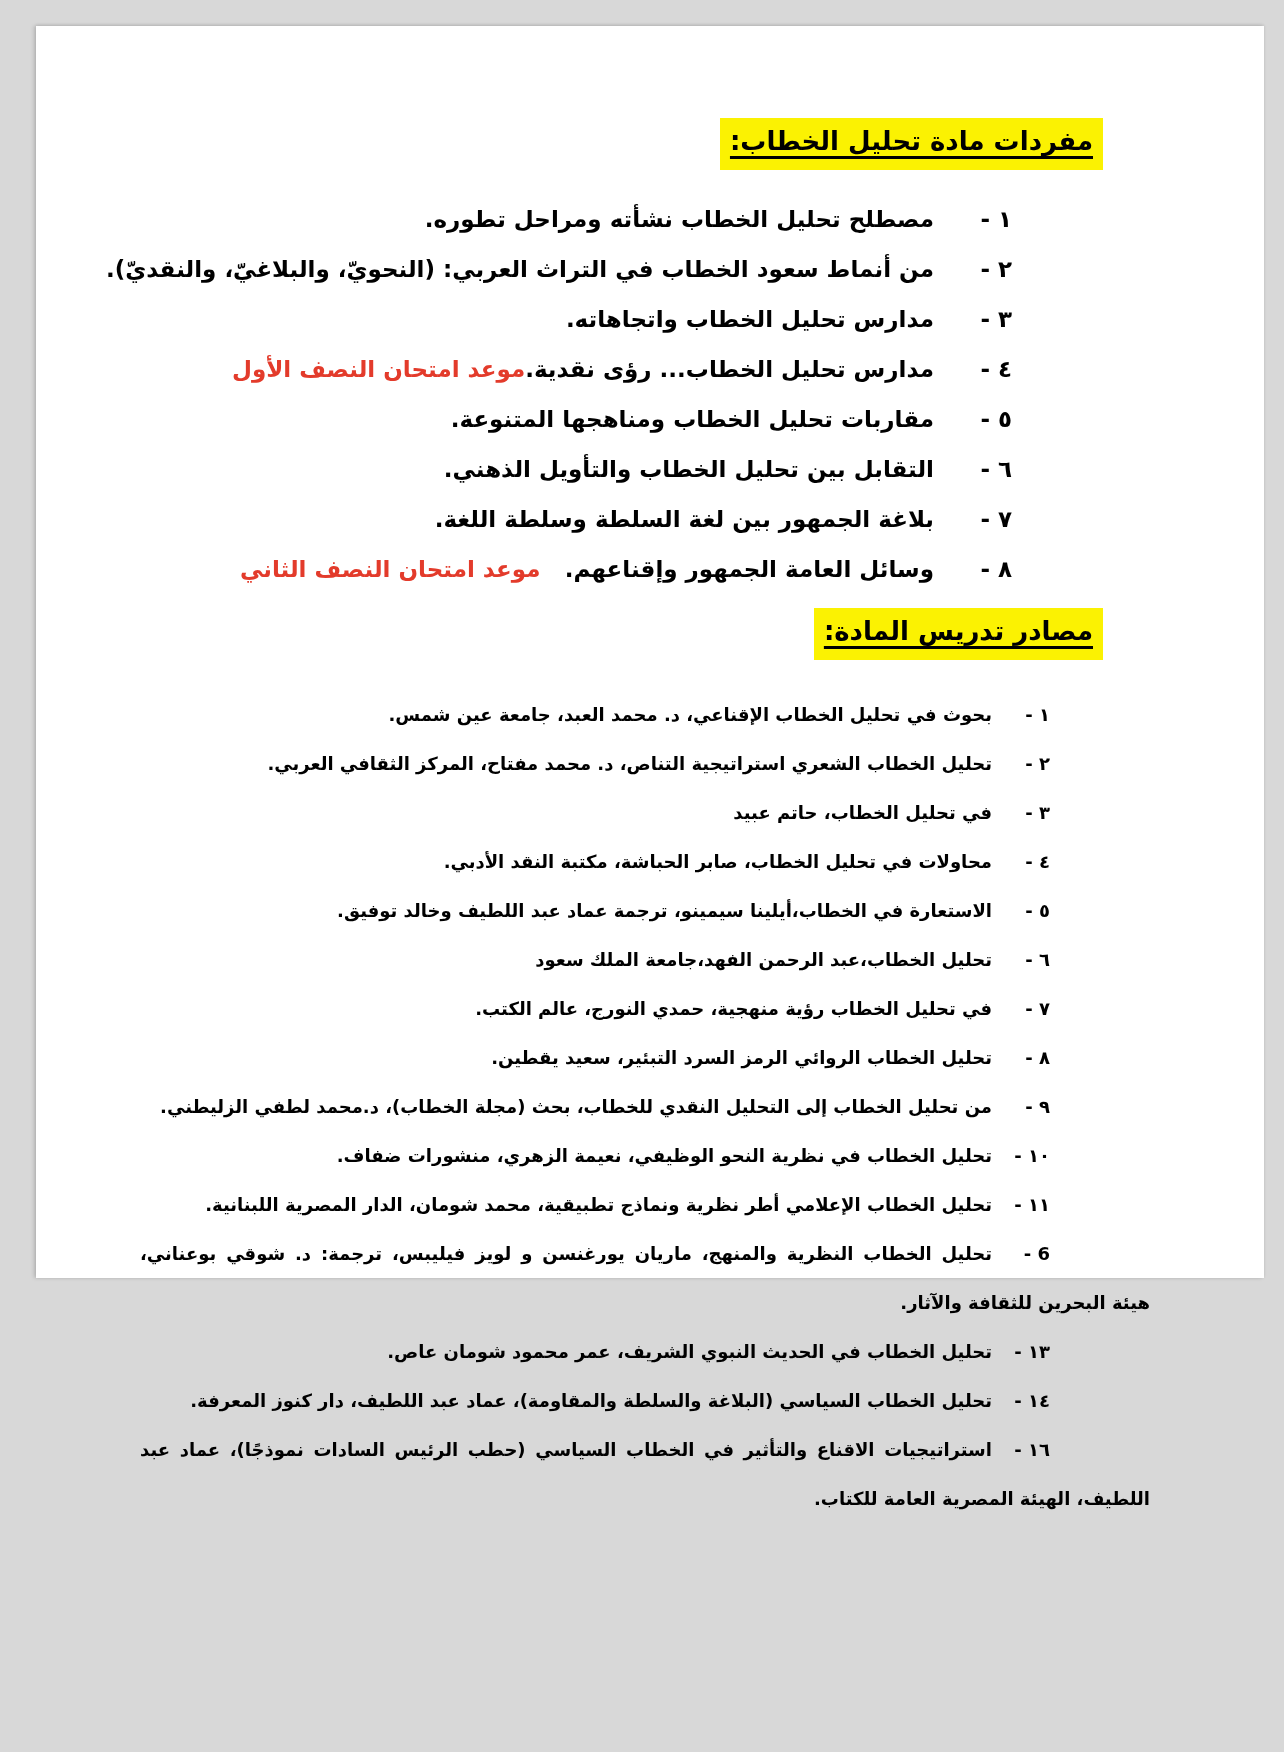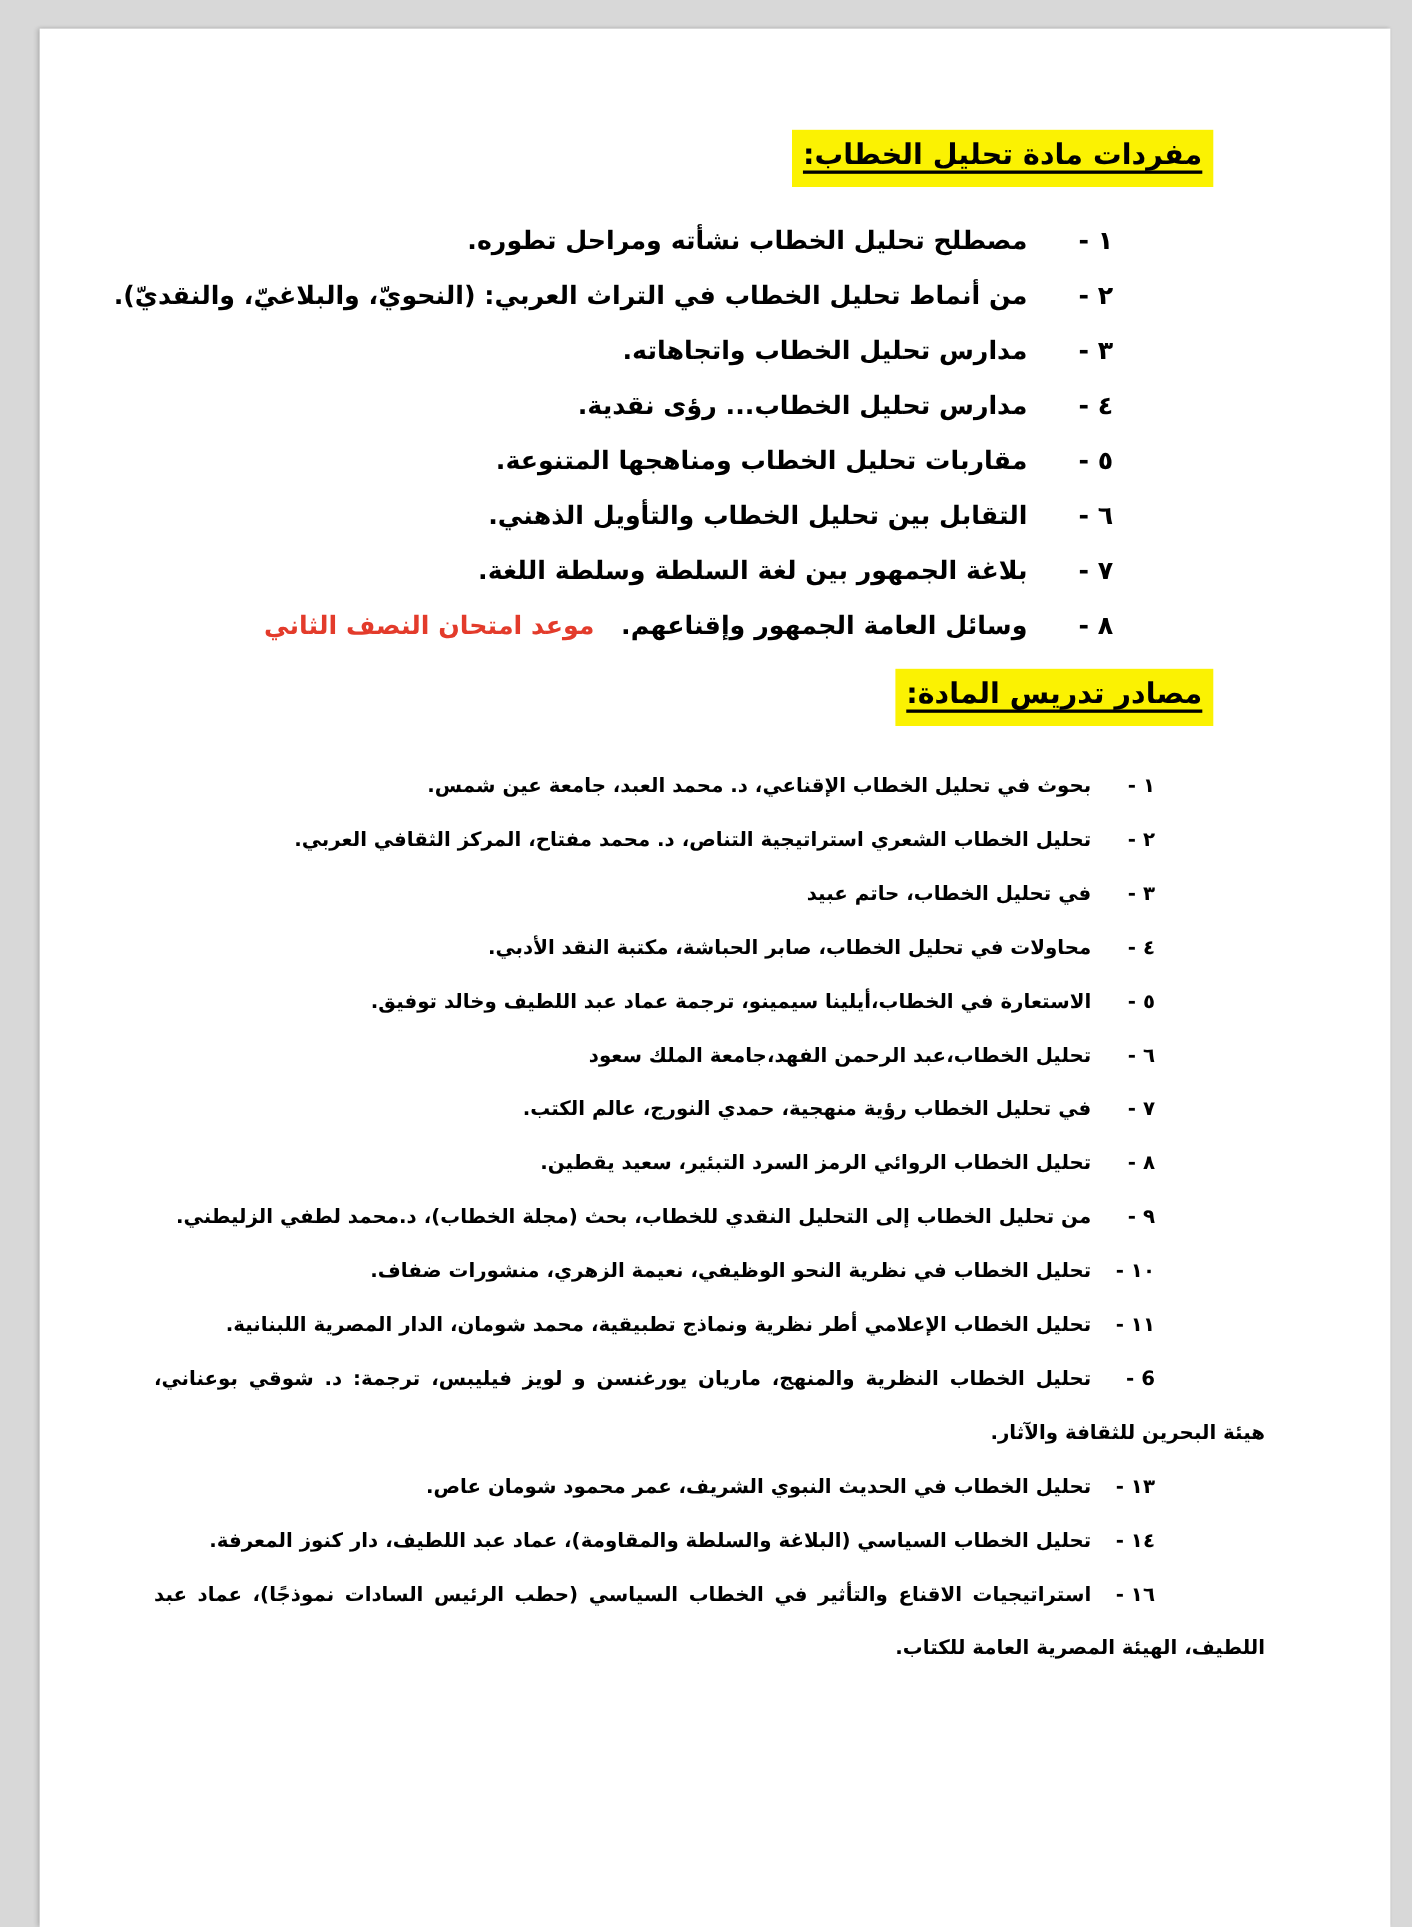--- a/index.html
+++ b/index.html
@@ -8,21 +8,21 @@
     position:relative;
     background:#d8d8d8;
     font-family:"DejaVu Sans", sans-serif;
     direction:rtl;
     color:#000;
     overflow:hidden;
   }
   .sheet {
     position:absolute;
     left:36px; top:26px;
-    width:1228px; height:1726px;
+    width:1228px; height:1252px;
     background:#fff;
     box-shadow:-2px 0 4px rgba(0,0,0,.15), 0 -1px 3px rgba(0,0,0,.1);
     padding:92px 114px 40px 104px;
   }
   .heading { margin-right:47px; margin-bottom:24px; }
   .heading-2 { margin-top:14px; margin-bottom:30px; }
   .hl {
     display:inline-block;
     background:var(--hl,#fbf202);
     font-weight:bold;
@@ -74,29 +74,30 @@
     <span class="hl">مفردات مادة تحليل الخطاب:</span>
   </div>
 
   <div class="list1" id="list1">
       <div class="row">
         <span class="num">١ -</span>
         <span class="txt">مصطلح تحليل الخطاب نشأته ومراحل تطوره.</span>
       </div>
       <div class="row">
         <span class="num">٢ -</span>
-        <span class="txt">من أنماط تحليل الخطاب في التراث العربي: (النحويّ، والبلاغيّ، والنقديّ).</span>
+        <span class="txt">من أنماط سعود الخطاب في التراث العربي: (النحويّ، والبلاغيّ، والنقديّ).</span>
       </div>
       <div class="row">
         <span class="num">٣ -</span>
         <span class="txt">مدارس تحليل الخطاب واتجاهاته.</span>
       </div>
       <div class="row">
         <span class="num">٤ -</span>
         <span class="txt">مدارس تحليل الخطاب... رؤى نقدية.</span>
+        <span class="annotation">موعد امتحان النصف الأول</span>
       </div>
       <div class="row">
         <span class="num">٥ -</span>
         <span class="txt">مقاربات تحليل الخطاب ومناهجها المتنوعة.</span>
       </div>
       <div class="row">
         <span class="num">٦ -</span>
         <span class="txt">التقابل بين تحليل الخطاب والتأويل الذهني.</span>
       </div>
       <div class="row">

